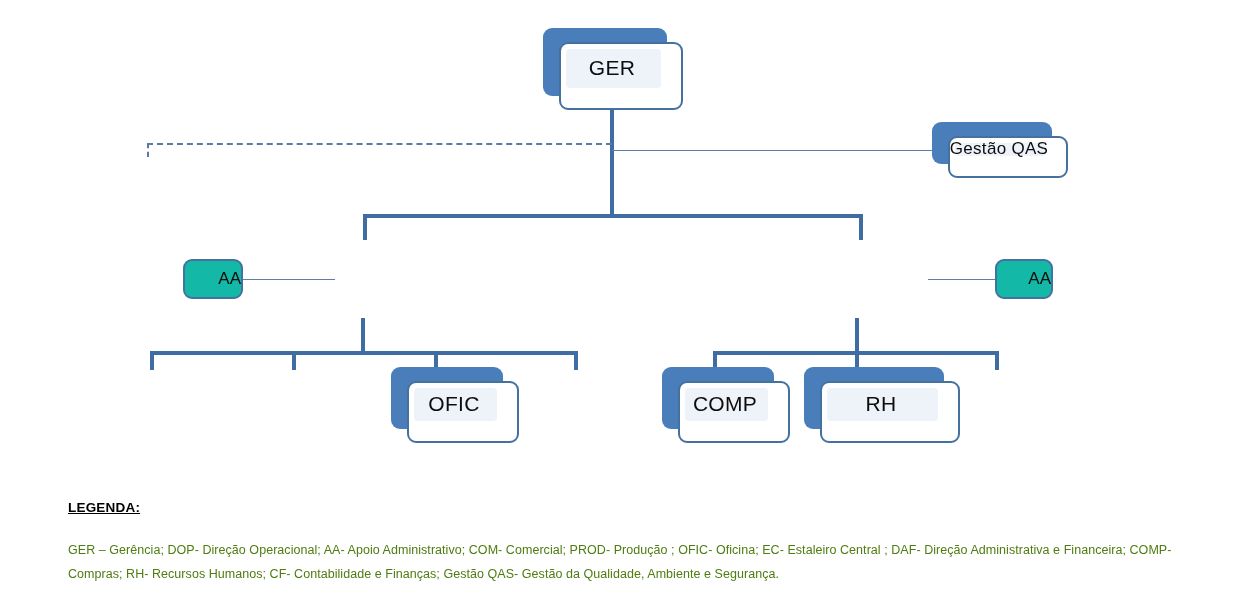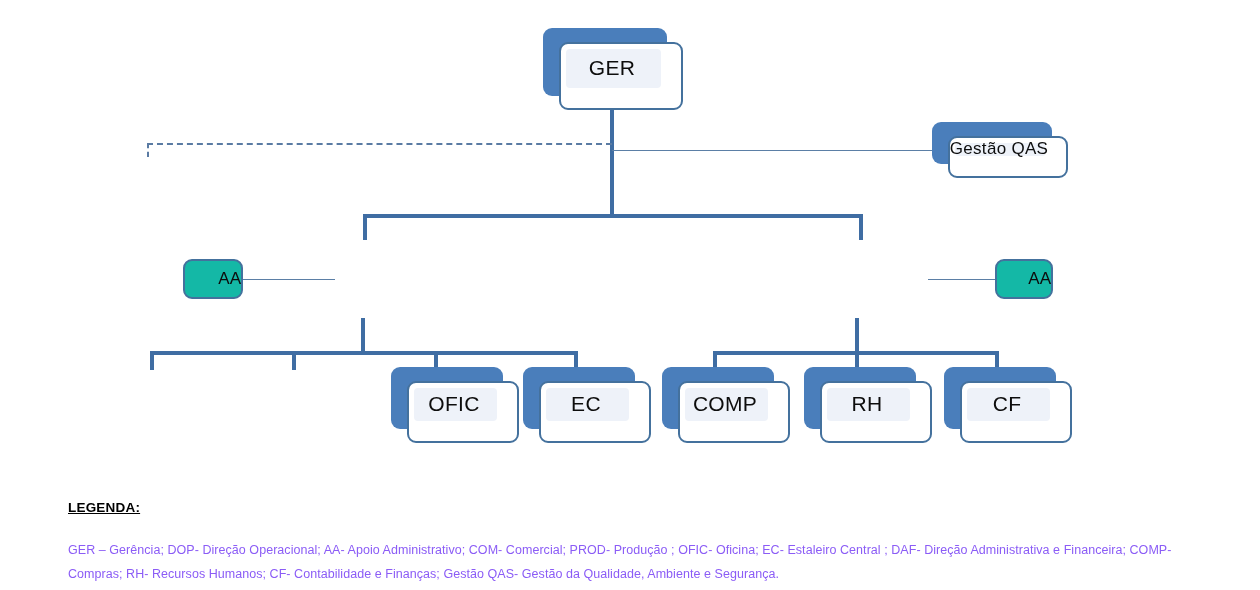--- a/index.html
+++ b/index.html
@@ -111,21 +111,21 @@
     font-size: 13.5px;
     font-weight: bold;
     text-decoration: underline;
     color: #000;
     letter-spacing: .2px;
   }
   .legend-body {
     position: absolute;
     font-size: 12.5px;
     line-height: 1.95;
-    color: #8b5cf6;
+    color: #4d7c0f;
     width: 1140px;
     letter-spacing: .05px;
   }
 </style>
 </head>
 <body>
 
 <div id="canvas">
 
   <div class="line" style="left:610px; top:108px; width:4px; height:108px;"></div>
@@ -186,49 +186,35 @@
 
 
   <div class="node" style="left:383px; top:367px; width:112px; height:62px;margin-left:8px;">
     <div class="shadow"></div>
     <div class="front">
       <div class="inner"></div>
     </div>
     <div class="label">OFIC</div>
   </div>
 
-  <div class="node" style="left:523px; top:367px; width:112px; height:62px;">
-    <div class="shadow"></div>
-    <div class="front">
-      <div class="inner"></div>
-    </div>
-    <div class="label">EC</div>
-  </div>
 
   <div class="node" style="left:662px; top:367px; width:112px; height:62px;">
     <div class="shadow"></div>
     <div class="front">
       <div class="inner"></div>
     </div>
     <div class="label">COMP</div>
   </div>
 
-  <div class="node" style="left:804px; top:367px; width:112px; height:62px;">
+  <div class="node" style="left:804px; top:367px; width:112px; height:62px;padding-left:28px;">
     <div class="shadow"></div>
     <div class="front">
       <div class="inner"></div>
     </div>
     <div class="label">RH</div>
   </div>
 
-  <div class="node" style="left:944px; top:367px; width:112px; height:62px;">
-    <div class="shadow"></div>
-    <div class="front">
-      <div class="inner"></div>
-    </div>
-    <div class="label">CF</div>
-  </div>
 
   <div class="legend-title" style="left:68px; top:500px;">LEGENDA:</div>
 
   <div class="legend-body" style="left:68px; top:538px;">GER – Gerência; DOP- Direção Operacional; AA- Apoio Administrativo; COM- Comercial; PROD- Produção ; OFIC- Oficina; EC- Estaleiro Central ; DAF- Direção Administrativa e Financeira; COMP- Compras; RH- Recursos Humanos; CF- Contabilidade e Finanças; Gestão QAS- Gestão da Qualidade, Ambiente e Segurança.</div>
 
 </div>
 
 </body></html>

